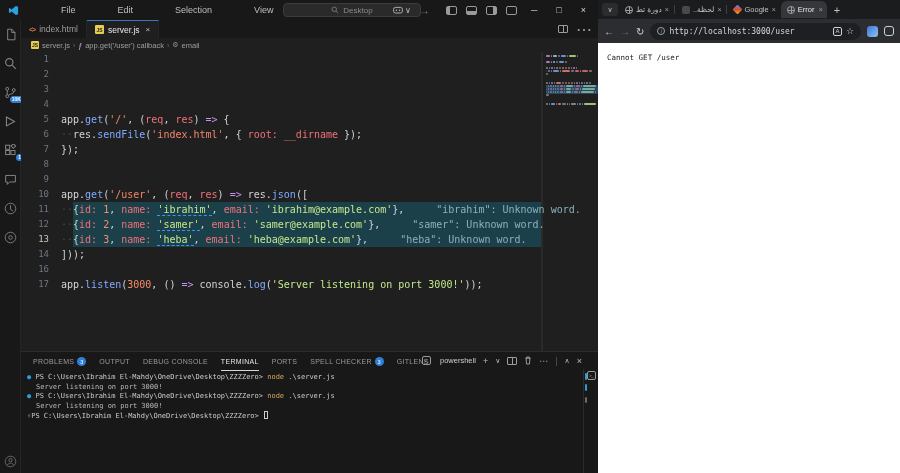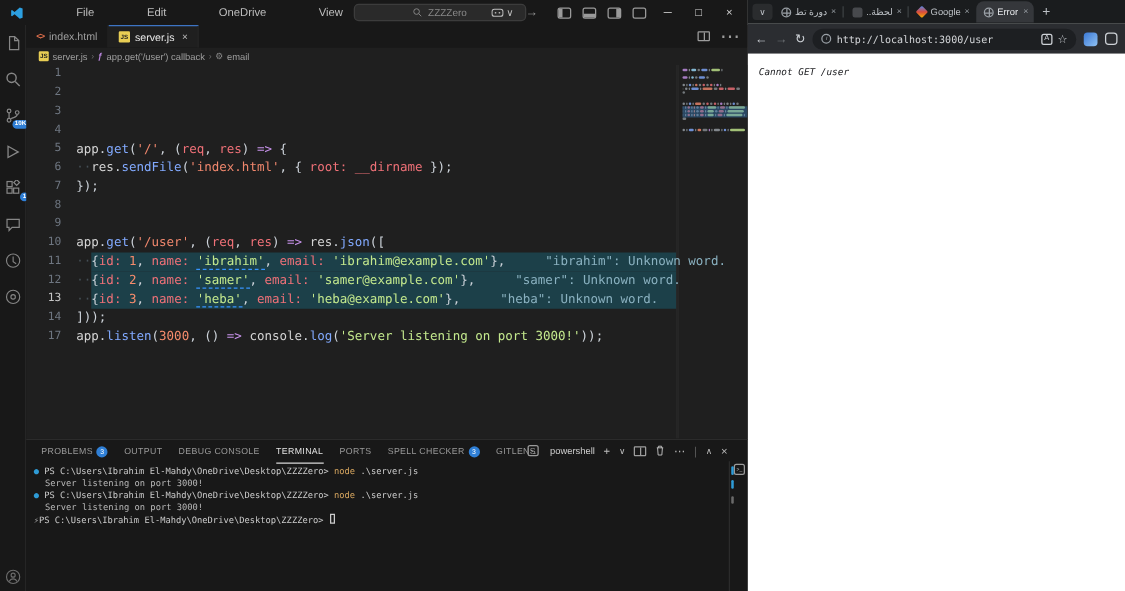--- a/index.html
+++ b/index.html
@@ -103,55 +103,55 @@
   .nav-ico { color:#cfd3d8; font-size:10px; }
   .nav-ico.dim { color:#6f7377; }
   .omnibox { flex:1; height:17px; background:#1d1f22; border-radius:9px; display:flex; align-items:center; gap:4px; padding:0 7px; min-width:0; }
   .info-ico { width:8px; height:8px; border:1px solid #9aa0a6; border-radius:50%; color:#9aa0a6; font-size:5px; display:flex; align-items:center; justify-content:center; font-style:italic; flex:none; }
   .url { flex:1; color:#d5d7da; font-size:8px; font-family:"DejaVu Sans Mono", monospace; white-space:nowrap; overflow:hidden; }
   .trans-ico { width:9px; height:9px; border:1px solid #cfd3d8; border-radius:2px; color:#cfd3d8; font-size:6px; display:flex; align-items:center; justify-content:center; flex:none; }
   .star { color:#cfd3d8; font-size:9px; flex:none; }
   .ext-ico { width:11px; height:11px; border-radius:3px; background:linear-gradient(135deg,#3a78d6 0%,#8fc1f2 100%); flex:none; }
   .prof-ico { width:10px; height:10px; border:1.5px solid #cfd3d8; border-radius:3px; flex:none; }
   .bpage { flex:1; background:#ffffff; padding:10px 0 0 9px; }
-  .bpage pre { font-family:"DejaVu Sans Mono", monospace; font-size:7.5px; color:#202124;font-style:italic; }
+  .bpage pre { font-family:"DejaVu Sans Mono", monospace; font-size:7.5px; color:#202124; }
 
   svg { display:block; }
 </style>
 </head>
 <body>
 
 <div class="stage">
 
   <div class="vscode">
 
     <div class="titlebar">
       <span class="vsc-logo">
         <svg width="11" height="11" viewBox="0 0 24 24">
             <path fill="#2c9fe0" d="M17 2 8 10 3.5 6.7 2 7.6v8.8l1.5.9L8 14l9 8 5-2V4z"></path>
           </svg>
       </span>
       <nav class="menus" id="menu-bar">
           <span class="menu-item">File</span>
           <span class="menu-item">Edit</span>
-          <span class="menu-item">OneDrive</span>
+          <span class="menu-item">Selection</span>
           <span class="menu-item">View</span>
           <span class="menu-item">Go</span>
           <span class="menu-item">⋯</span>
         </nav>
       <span class="nav-arrows">
         <span>←</span>
         <span>→</span>
       </span>
       <div class="cmd-center">
         <svg width="8" height="8" viewBox="0 0 16 16">
             <circle cx="6.5" cy="6.5" r="4.5" fill="none" stroke="#8a8a8a" stroke-width="1.5"></circle>
             <line x1="10" y1="10" x2="14" y2="14" stroke="#8a8a8a" stroke-width="1.5"></line>
           </svg>
-        <span>ZZZZero</span>
+        <span>Desktop</span>
       </div>
       <div class="tb-right">
         <span class="copilot">
           <svg width="10" height="9" viewBox="0 0 16 14">
               <rect x="1" y="2" width="14" height="9" rx="3" fill="none" stroke="#bdbdbd" stroke-width="1.4"></rect>
               <circle cx="5.5" cy="6.5" r="1.1" fill="#bdbdbd"></circle>
               <circle cx="10.5" cy="6.5" r="1.1" fill="#bdbdbd"></circle>
             </svg>∨
         </span>
         <span class="lay-ico l"></span>
@@ -271,20 +271,21 @@
               <div class="cl"><span class="ln">5</span><span class="code"><span class="tok t">app</span><span class="tok p">.</span><span class="tok f">get</span><span class="tok p">(</span><span class="tok o">'/'</span><span class="tok p">, (</span><span class="tok r">req</span><span class="tok p">, </span><span class="tok r">res</span><span class="tok p">) </span><span class="tok k">=&gt;</span><span class="tok p"> {</span></span></div>
               <div class="cl"><span class="ln">6</span><span class="code"><span class="tok w">··</span><span class="tok t">res</span><span class="tok p">.</span><span class="tok f">sendFile</span><span class="tok p">(</span><span class="tok o">'index.html'</span><span class="tok p">, { </span><span class="tok r">root:</span><span class="tok t"> </span><span class="tok r">__dirname</span><span class="tok p"> });</span></span></div>
               <div class="cl"><span class="ln">7</span><span class="code"><span class="tok p">});</span></span></div>
               <div class="cl"><span class="ln">8</span><span class="code"></span></div>
               <div class="cl"><span class="ln">9</span><span class="code"></span></div>
               <div class="cl"><span class="ln">10</span><span class="code"><span class="tok t">app</span><span class="tok p">.</span><span class="tok f">get</span><span class="tok p">(</span><span class="tok o">'/user'</span><span class="tok p">, (</span><span class="tok r">req</span><span class="tok p">, </span><span class="tok r">res</span><span class="tok p">) </span><span class="tok k">=&gt;</span><span class="tok p"> </span><span class="tok t">res</span><span class="tok p">.</span><span class="tok f">json</span><span class="tok p">([</span></span></div>
               <div class="cl sel"><span class="rowbg"></span><span class="ln">11</span><span class="code"><span class="tok w">··</span><span class="tok p">{</span><span class="tok r">id:</span><span class="tok t"> </span><span class="tok n">1</span><span class="tok p">, </span><span class="tok r">name:</span><span class="tok t"> </span><span class="tok su">'ibrahim'</span><span class="tok p">, </span><span class="tok r">email:</span><span class="tok t"> </span><span class="tok s">'ibrahim@example.com'</span><span class="tok p">},</span><span class="ann">"ibrahim": Unknown word.</span></span></div>
               <div class="cl sel"><span class="rowbg"></span><span class="ln">12</span><span class="code"><span class="tok w">··</span><span class="tok p">{</span><span class="tok r">id:</span><span class="tok t"> </span><span class="tok n">2</span><span class="tok p">, </span><span class="tok r">name:</span><span class="tok t"> </span><span class="tok su">'samer'</span><span class="tok p">, </span><span class="tok r">email:</span><span class="tok t"> </span><span class="tok s">'samer@example.com'</span><span class="tok p">},</span><span class="ann">"samer": Unknown word.</span></span></div>
               <div class="cl sel"><span class="rowbg"></span><span class="ln" style="color: rgb(198, 198, 198);">13</span><span class="code"><span class="tok w">··</span><span class="tok p">{</span><span class="tok r">id:</span><span class="tok t"> </span><span class="tok n">3</span><span class="tok p">, </span><span class="tok r">name:</span><span class="tok t"> </span><span class="tok su">'heba'</span><span class="tok p">, </span><span class="tok r">email:</span><span class="tok t"> </span><span class="tok s">'heba@example.com'</span><span class="tok p">},</span><span class="ann">"heba": Unknown word.</span></span></div>
               <div class="cl"><span class="ln">14</span><span class="code"><span class="tok p">]));</span></span></div>
+              <div class="cl"><span class="ln">16</span><span class="code"></span></div>
               <div class="cl"><span class="ln">17</span><span class="code"><span class="tok t">app</span><span class="tok p">.</span><span class="tok f">listen</span><span class="tok p">(</span><span class="tok n">3000</span><span class="tok p">, () </span><span class="tok k">=&gt;</span><span class="tok p"> </span><span class="tok t">console</span><span class="tok p">.</span><span class="tok f">log</span><span class="tok p">(</span><span class="tok s">'Server listening on port 3000!'</span><span class="tok p">));</span></span></div>
             </div>
           <div class="ruler"></div>
           <div class="minimap">
               <div id="mmap" style="position:relative;">
                 <div class="mm-row">
                   <span class="mm-seg" style="width: 3.5px; background: rgb(199, 146, 234);"></span>
                   <span class="mm-seg" style="width: 1px; background: rgb(154, 160, 166);"></span>
                   <span class="mm-seg" style="width: 4.9px; background: rgb(156, 220, 254);"></span>
                   <span class="mm-seg" style="width: 2.1px; background: rgb(138, 144, 149);"></span>

